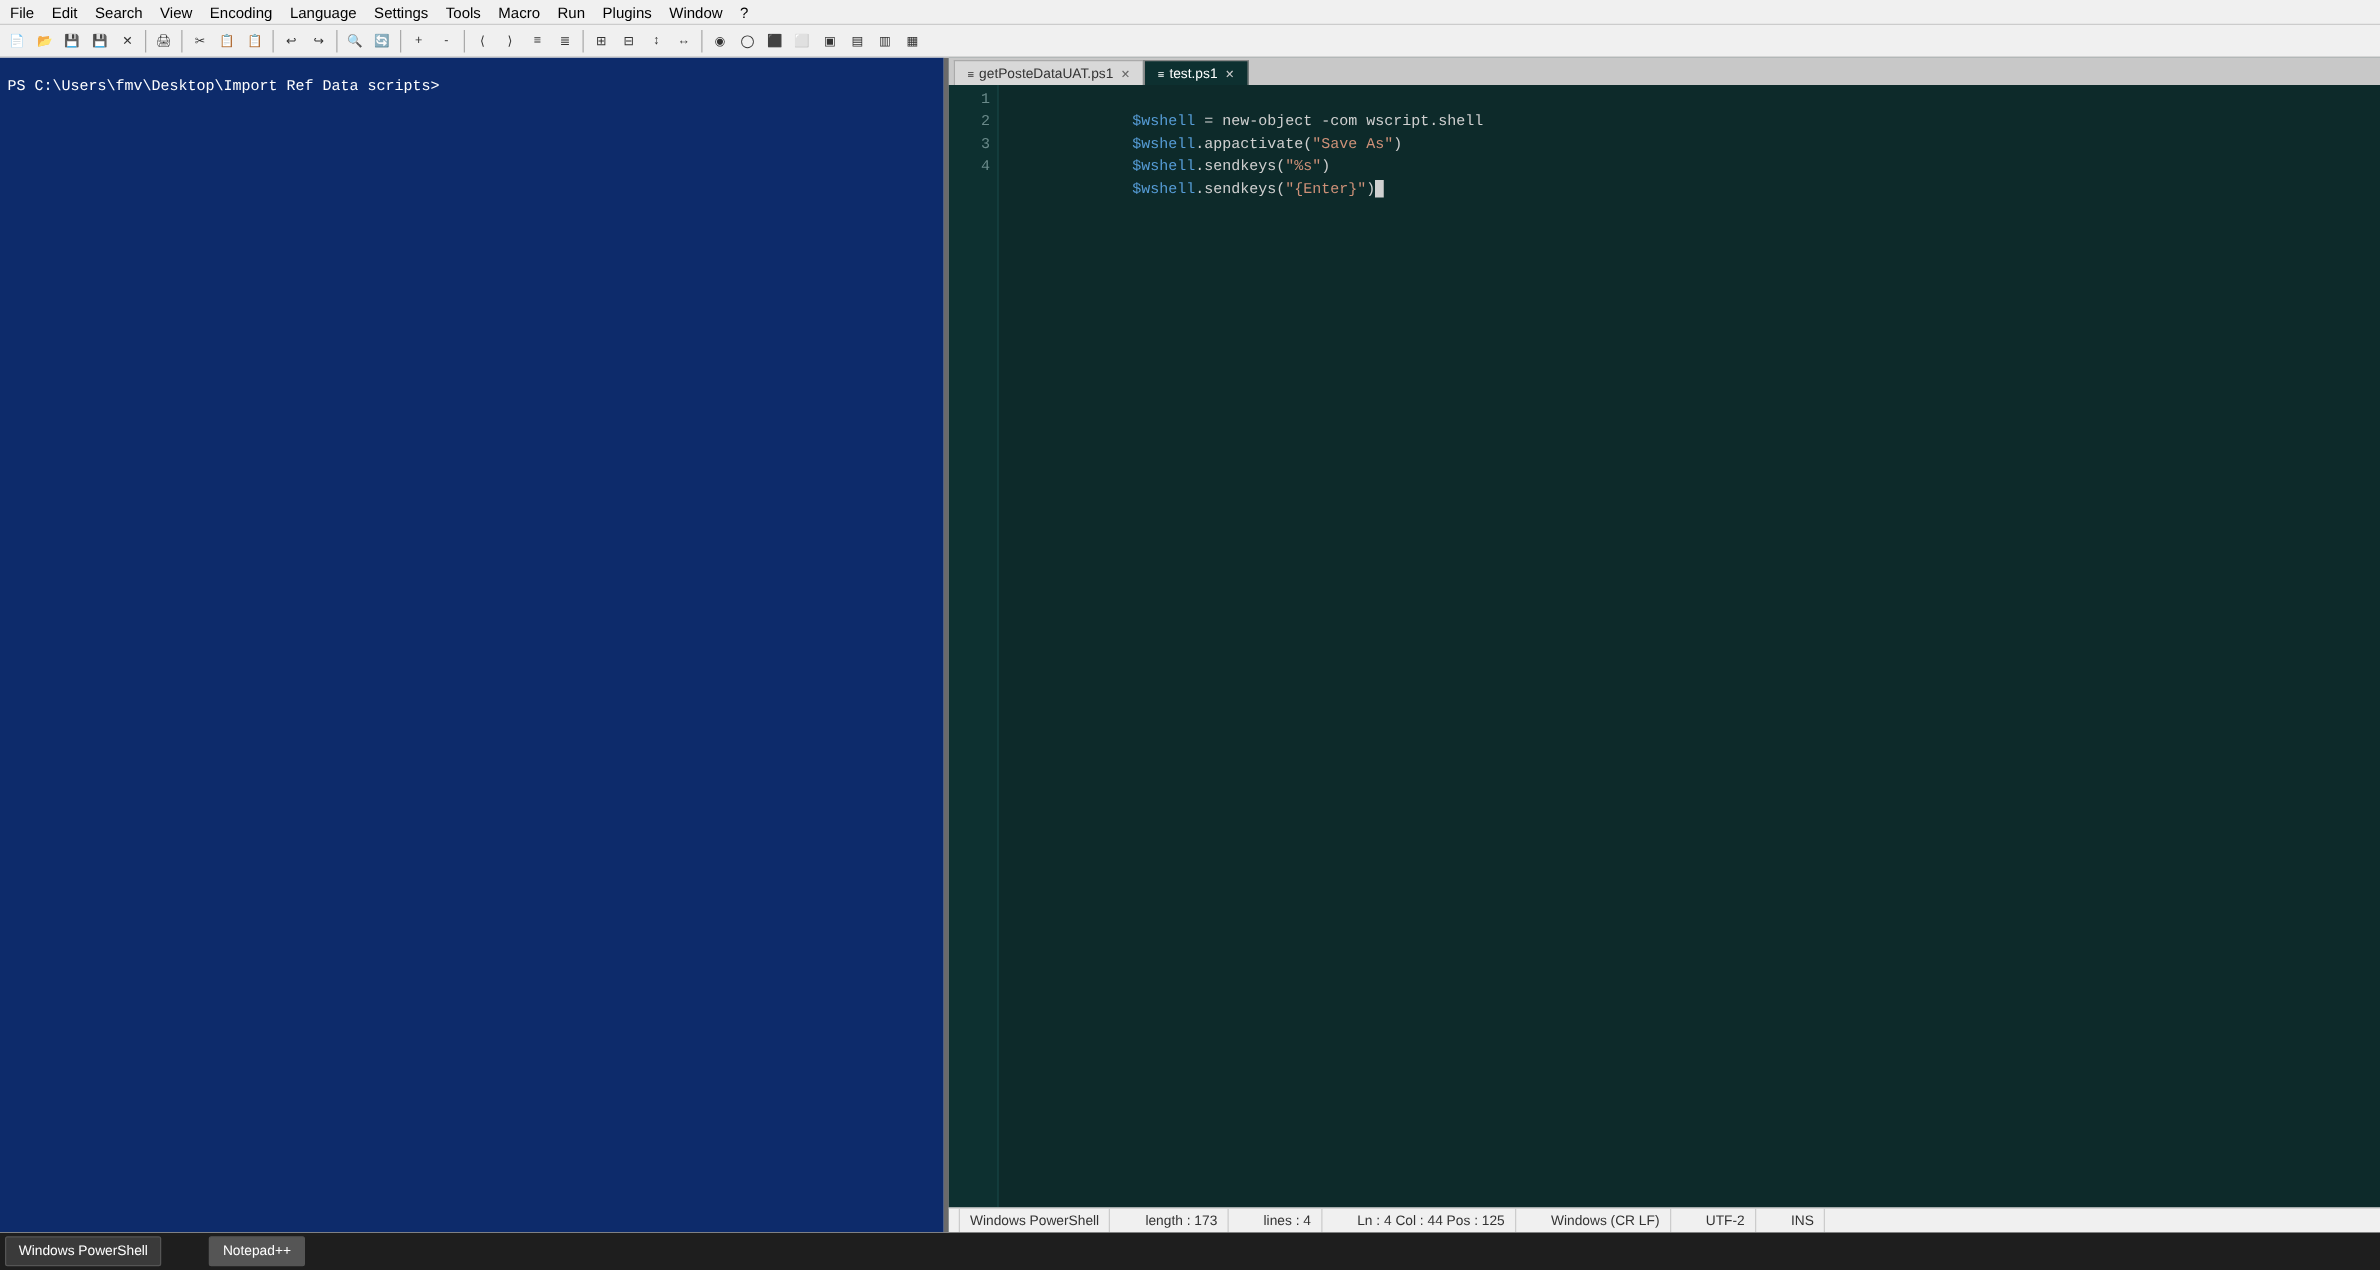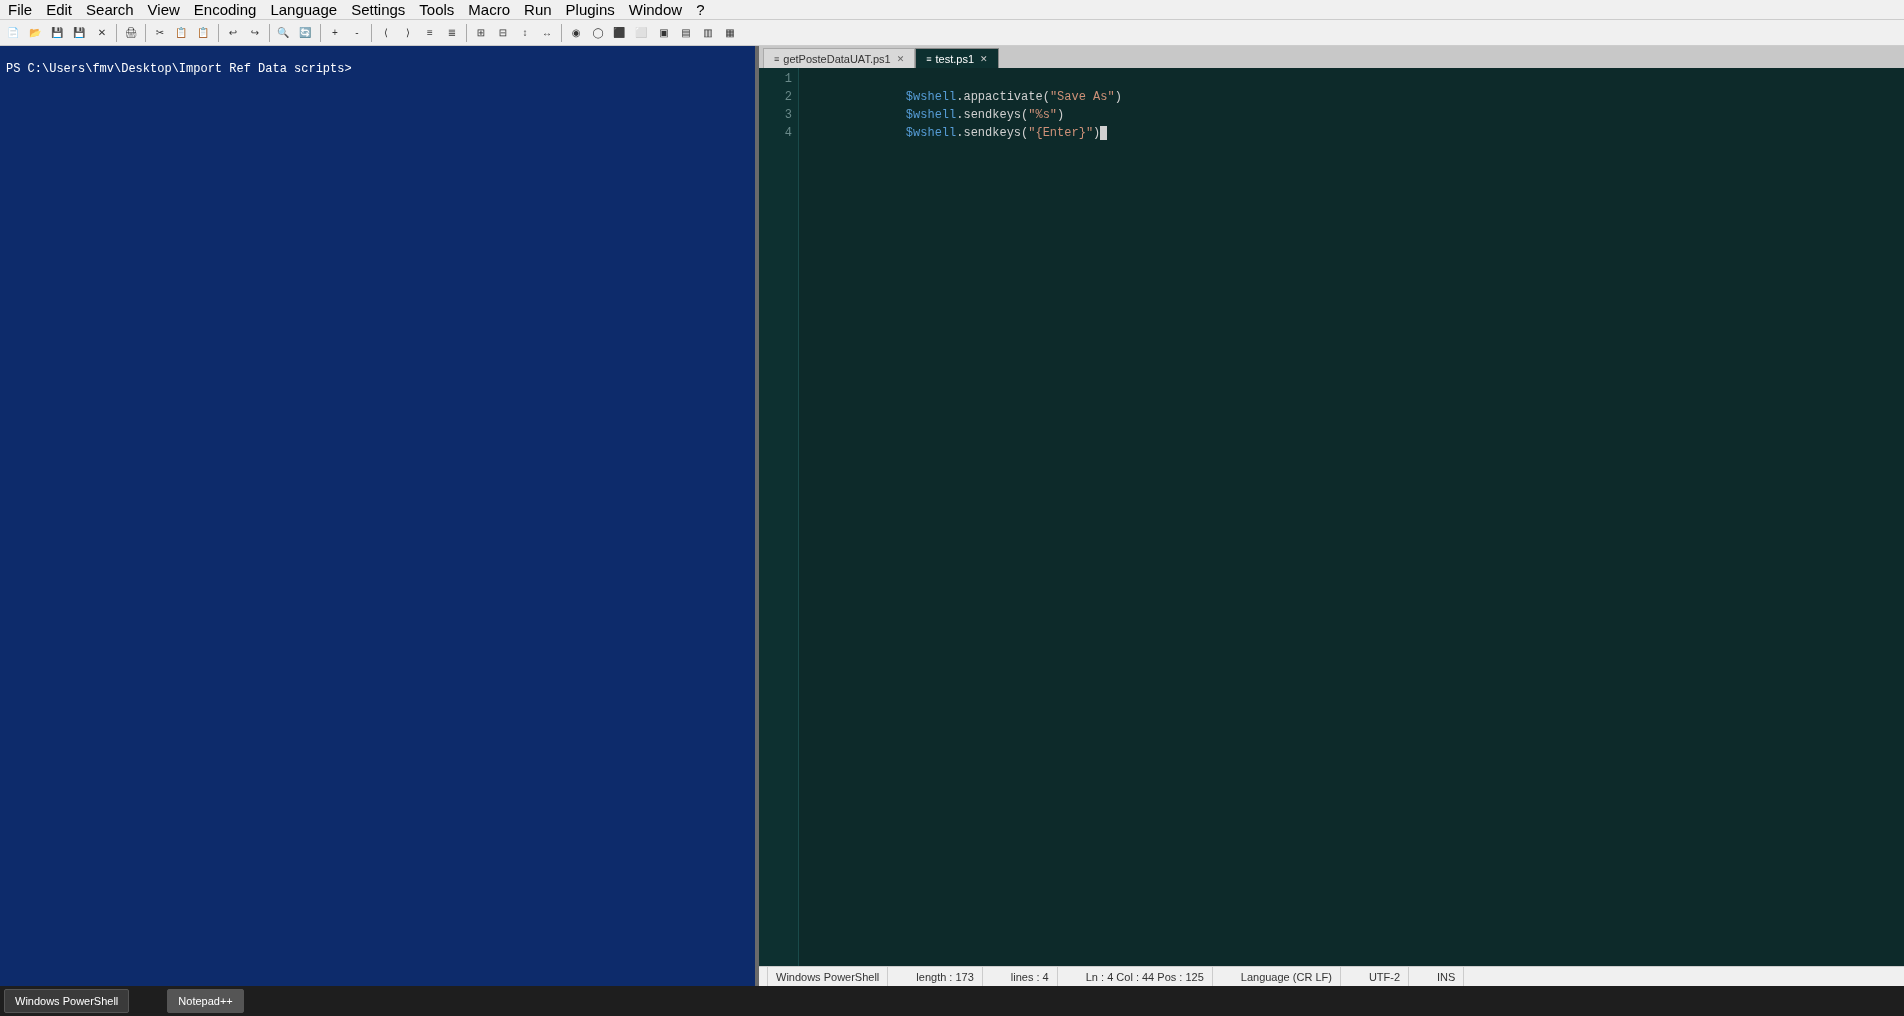--- a/index.html
+++ b/index.html
@@ -9,21 +9,21 @@
     .main-container { display: flex; flex: 1; overflow: hidden; }
 
     
     .terminal { background: #0d2b6b; color: #c0c0c0; width: 755px; flex-shrink: 0; padding: 16px 6px; font-size: 12px; font-family: 'Courier New', monospace; }
     .terminal-prompt { color: #ffffff; }
 
     
     .editor { flex: 1; display: flex; flex-direction: column; background: #0d2b2b; }
 
     
-    .menubar { background: #f0f0f0; display: flex; align-items: center; height: 20px; font-size: 15px; font-family: Arial, sans-serif; border-bottom: 1px solid #ccc; padding: 0 2px; gap: 2px; flex-shrink: 0; }
+    .menubar { background: #f0f0f0; display: flex; align-items: center; height: 20px; font-size: 12px; font-family: Arial, sans-serif; border-bottom: 1px solid #ccc; padding: 0 2px; gap: 2px; flex-shrink: 0; }
     .menubar-item { padding: 2px 6px; cursor: pointer; color: #000; }
 
     
     .toolbar { background: #f0f0f0; display: flex; align-items: center; height: 26px; border-bottom: 1px solid #ccc; padding: 2px 4px; gap: 2px; flex-shrink: 0; }
     .toolbar-btn { width: 20px; height: 20px; display: flex; align-items: center; justify-content: center; background: transparent; border: 1px solid transparent; cursor: pointer; font-size: 10px; color: #333; }
     .toolbar-sep { width: 1px; height: 18px; background: #aaa; margin: 0 2px; }
 
     
     .tabs { background: #c8c8c8; display: flex; align-items: flex-end; height: 22px; flex-shrink: 0; padding-left: 4px; }
     .tab { height: 20px; padding: 0 10px; display: flex; align-items: center; background: #d8d8d8; border: 1px solid #aaa; border-bottom: none; font-size: 11px; font-family: Arial, sans-serif; cursor: pointer; gap: 4px; color: #333; }
@@ -146,37 +146,40 @@
 
         <div class="editor-content">
           <div class="line-numbers">
             <div>1</div>
             <div>2</div>
             <div>3</div>
             <div>4</div>
           </div>
           <div class="code-area">
             <div class="code-line">
+              <span class="var">$wshell</span><span> = </span><span>new-object</span><span> -com wscript.shell</span>
+            </div>
+            <div class="code-line">
               <span class="var">$wshell</span><span>.appactivate(</span><span class="str">"Save As"</span><span>)</span>
             </div>
             <div class="code-line">
               <span class="var">$wshell</span><span>.sendkeys(</span><span class="str">"%s"</span><span>)</span>
             </div>
             <div class="code-line">
               <span class="var">$wshell</span><span>.sendkeys(</span><span class="str">"{Enter}"</span><span>)</span><span class="cursor"> </span>
             </div>
           </div>
         </div>
 
         <div class="statusbar">
           <span class="statusbar-item">Windows PowerShell</span>
           <span class="statusbar-item">length : 173</span>
           <span class="statusbar-item">lines : 4</span>
           <span class="statusbar-item">Ln : 4  Col : 44  Pos : 125</span>
-          <span class="statusbar-item">Language (CR LF)</span>
+          <span class="statusbar-item">Windows (CR LF)</span>
           <span class="statusbar-item">UTF-2</span>
           <span class="statusbar-item">INS</span>
         </div>
       </div>
     </div>
   </div>
 
   <div class="taskbar">
     <div class="taskbar-item">Windows PowerShell</div>
     <div class="taskbar-item active">Notepad++</div>

